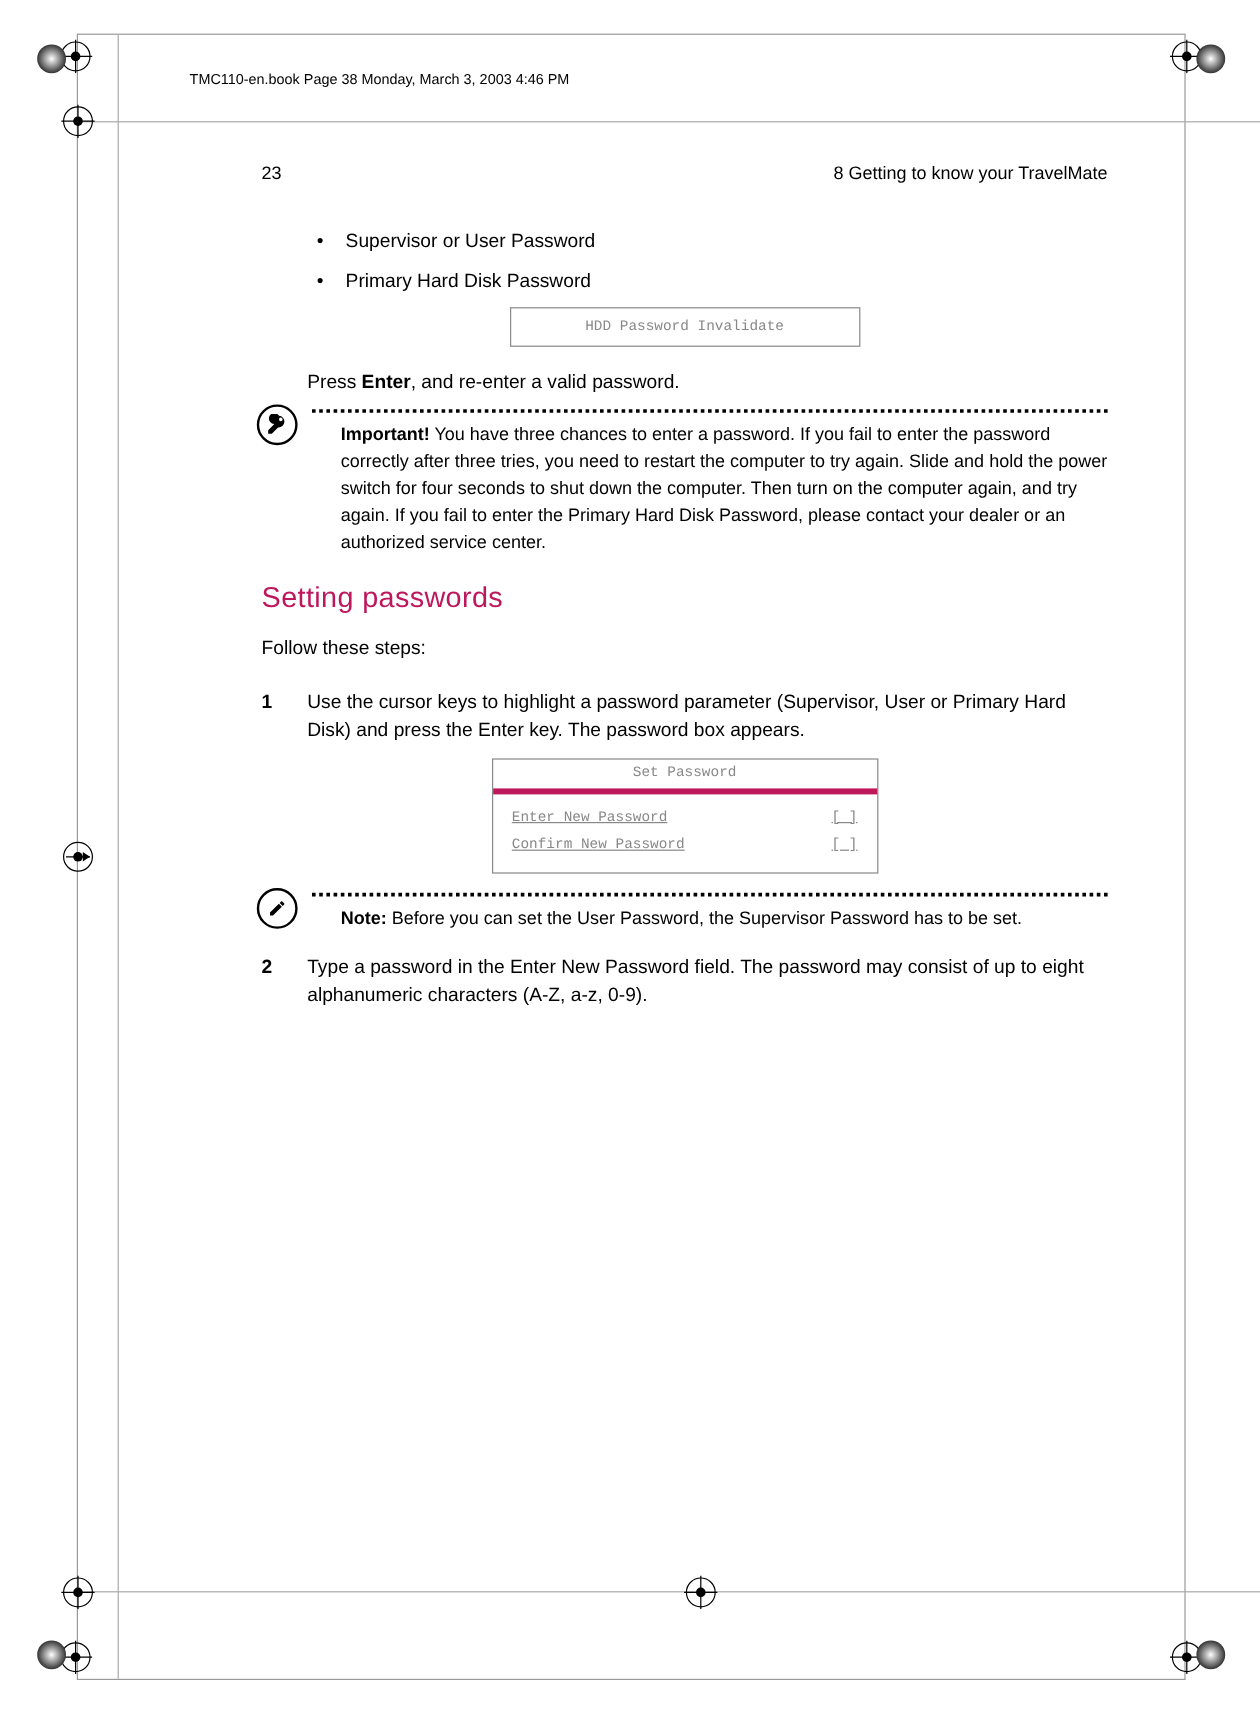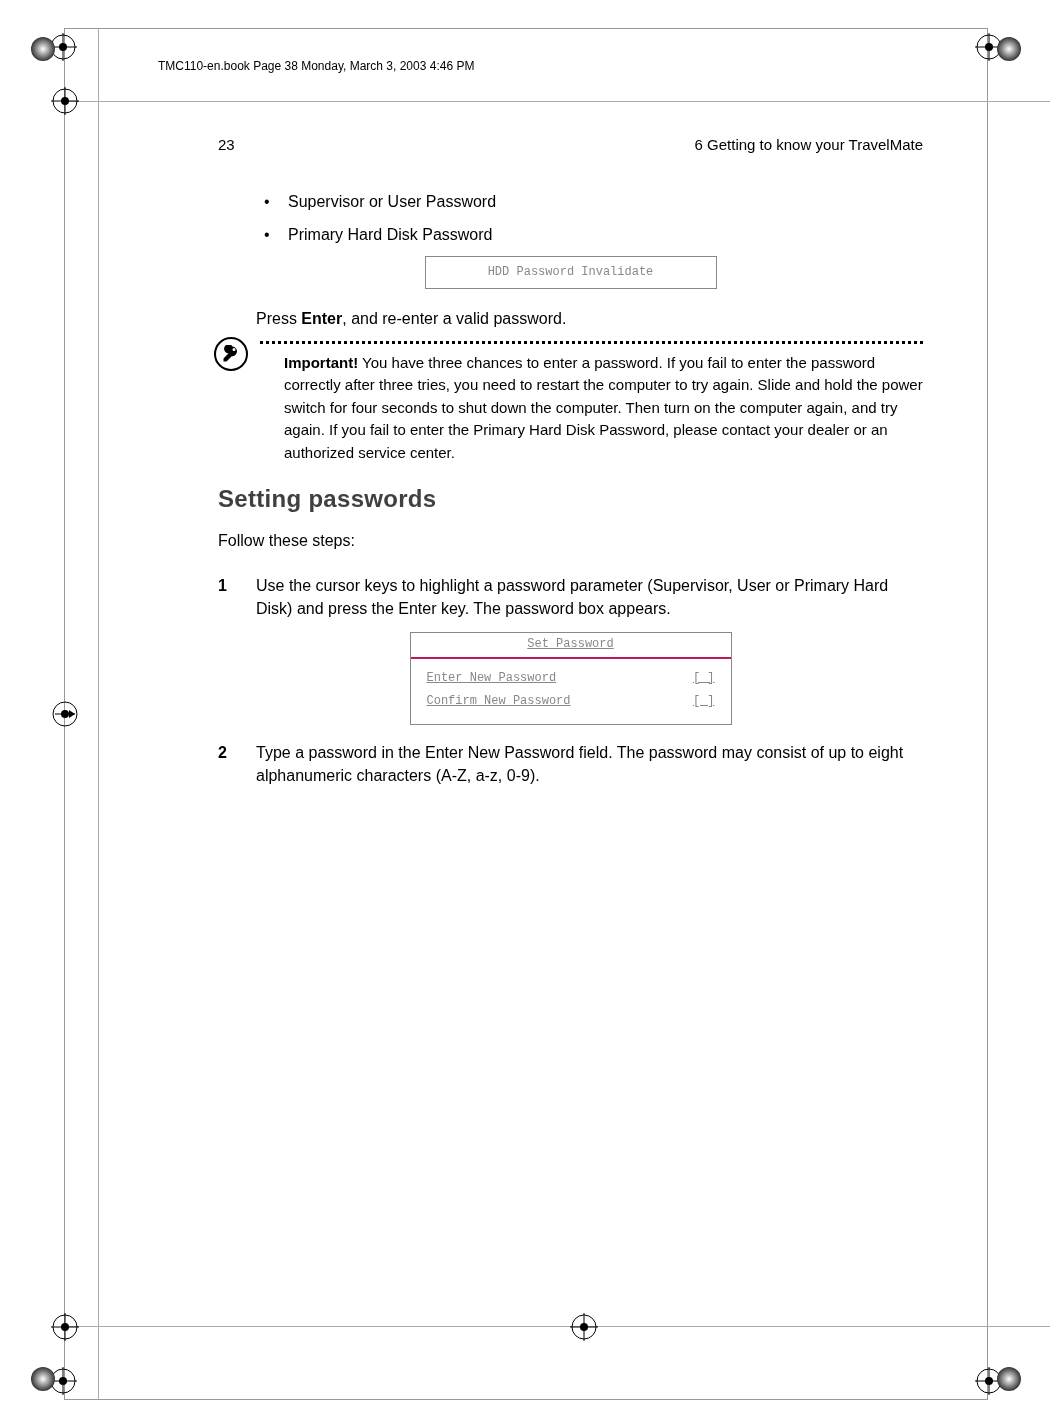--- a/index.html
+++ b/index.html
@@ -106,43 +106,43 @@
   .callout-text {
     margin-left: 28px;
     font-size:15px;
     line-height:1.5;
   }
   .callout-text b { font-weight:bold; }
 
   .section-h {
     font-size:24px;
     font-family: Verdana, sans-serif;
-    color:#404040;
+    color:#be185d;
     margin: 14px 0 12px 0;
-    font-weight:bold;
+    font-weight:normal;
     letter-spacing:0.3px;
   }
   .lead { margin-bottom:22px; }
 
   .numitem {
     display:flex;
     margin-bottom:10px;
   }
   .numitem .n { width:38px; flex:none; font-weight:bold; }
   .numitem .t { flex:1; }
 
   .setpwd-box {
     margin: 12px auto 16px auto;
     border:1px solid #888;
     width: 320px;
     font-family:"Courier New", monospace;
     font-size:12px;
     color:#888;
   }
-  .setpwd-box .thead { border-bottom:2px solid #be185d; text-align:center; padding:3px 0;text-decoration:underline; }
+  .setpwd-box .thead { border-bottom:5px solid #be185d; text-align:center; padding:3px 0; }
   .setpwd-box .row { display:flex; justify-content:space-between; padding:3px 16px; }
   .setpwd-box .tbody { padding:8px 0 10px 0;text-decoration:underline; }
 </style>
 </head>
 <body>
 
 <div class="page">
 
   <div class="regmark" style="left:-16px; top:4px;">
     <svg viewBox="0 0 28 28">
@@ -247,21 +247,21 @@
           <line x1="14" y1="0" x2="14" y2="28" stroke="#000"></line>
           <circle cx="14" cy="14" r="4" fill="#000"></circle>
         </svg>
       </div>
 
     <div class="book-tag">TMC110-en.book  Page 38  Monday, March 3, 2003  4:46 PM</div>
 
     <div class="content">
       <div class="header-row">
         <span>23</span>
-        <span>6 Getting to know your TravelMate</span>
+        <span>8 Getting to know your TravelMate</span>
       </div>
 
       <div class="bullet-row">
         <span class="bullet-dot">•</span>
         <span>Supervisor or User Password</span>
       </div>
 
 
       <div class="bullet-row">
         <span class="bullet-dot">•</span>
@@ -303,20 +303,31 @@
               <span>Enter New Password</span>
               <span>[        ]</span>
             </div>
           <div class="row">
               <span>Confirm New Password</span>
               <span>[        ]</span>
             </div>
         </div>
       </div>
 
+      <div class="callout">
+        <div class="callout-icon">
+          <svg width="16" height="16" viewBox="0 0 24 24">
+              <path d="M3 17.25V21h3.75L17.81 9.94l-3.75-3.75L3 17.25zM20.71 7.04a1 1 0 0 0 0-1.41l-2.34-2.34a1 1 0 0 0-1.41 0l-1.83 1.83 3.75 3.75 1.83-1.83z" fill="#000"></path>
+            </svg>
+        </div>
+        <div class="callout-dots"></div>
+        <div class="callout-text">
+          <b>Note:</b><span> Before you can set the User Password, the Supervisor Password has to be set.</span>
+        </div>
+      </div>
 
       <div class="numitem">
         <div class="n">2</div>
         <div class="t">Type a password in the Enter New Password field.  The password may consist of up to eight alphanumeric characters (A-Z, a-z, 0-9).</div>
       </div>
 
     </div>
   </div>
 
   <div class="regmark" style="left:-16px; bottom:4px;">

